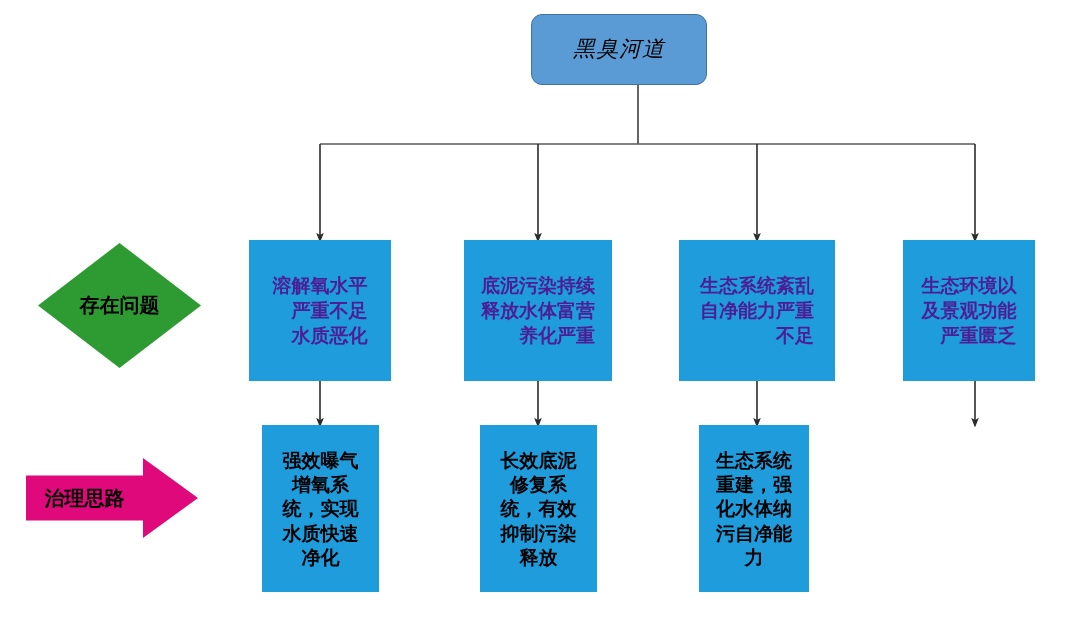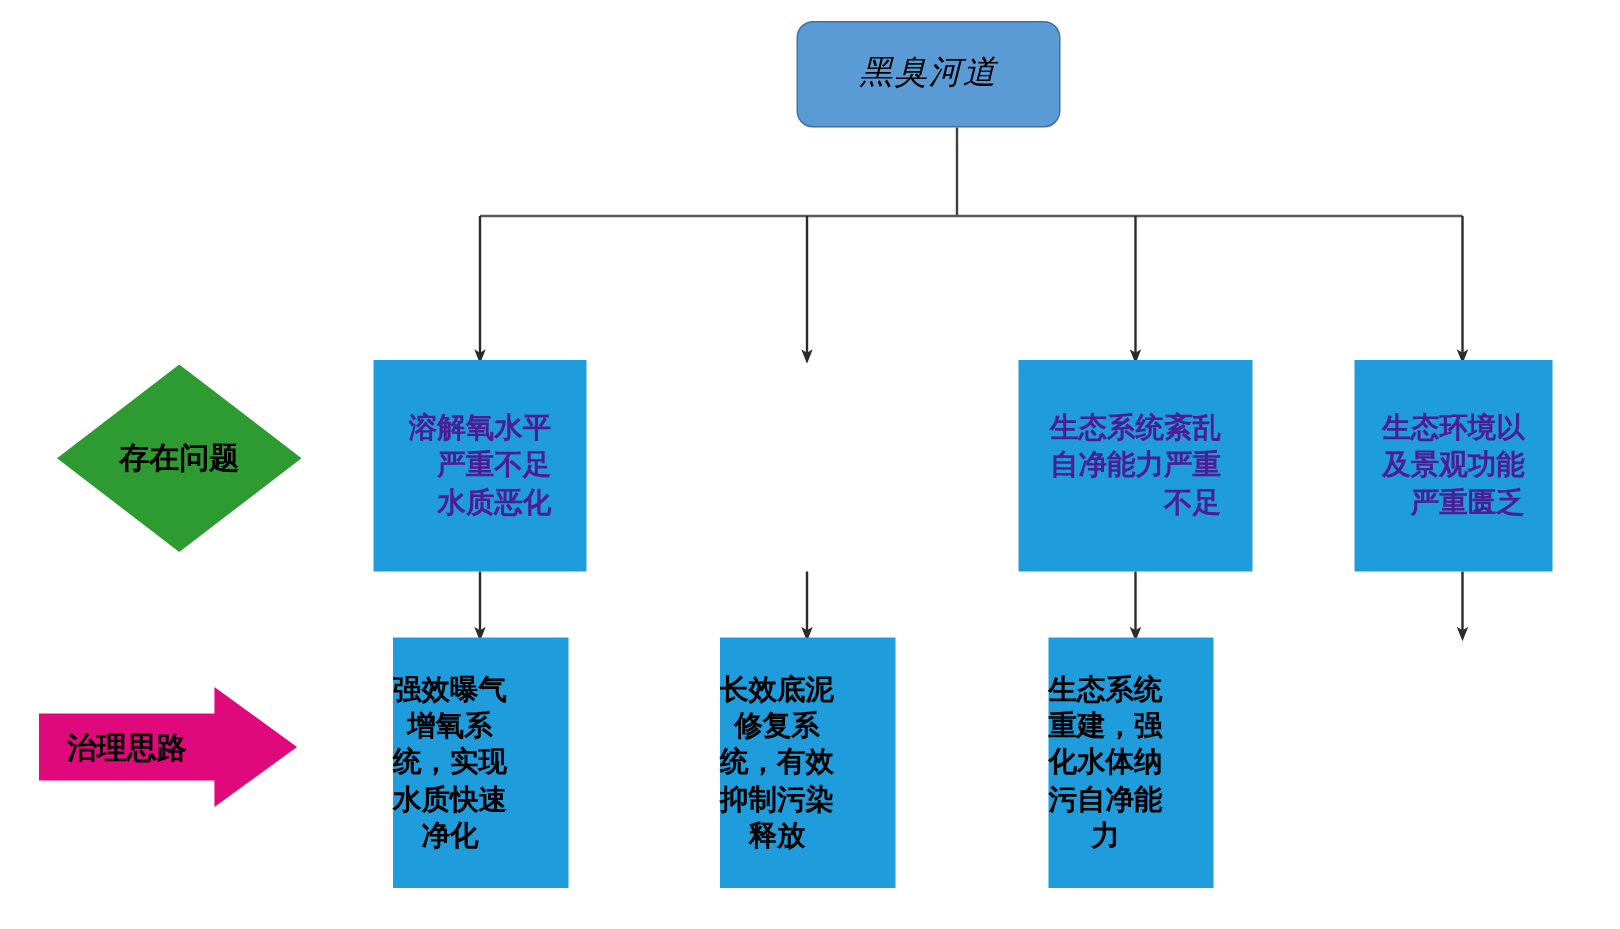--- a/index.html
+++ b/index.html
@@ -73,21 +73,21 @@
   }
 
   
   .solution-box {
     position: absolute;
     top: 425px;
     height: 167px;
     background: #1F9CDB;
     display: flex;
     align-items: center;
-    justify-content: flex-start;
+    justify-content: center;
     box-sizing: border-box;
   }
   .solution-box .label {
     font-size: 19px;
     font-weight: bold;
     color: #000000;
     line-height: 1.28;
     text-align: center;
     white-space: pre-line;
   }
@@ -196,20 +196,25 @@
   <div class="arrow-wrap">
     <div class="arrow-shape"></div>
     <span class="label">治理思路</span>
   </div>
 
   <div class="problem-box" style="left:249px; width:142px;">
     <span class="label">溶解氧水平
 严重不足
 水质恶化</span>
   </div>
+  <div class="problem-box" style="left:464px; width:148px;">
+    <span class="label">底泥污染持续
+释放水体富营
+养化严重</span>
+  </div>
   <div class="problem-box" style="left:679px; width:156px;">
     <span class="label">生态系统紊乱
 自净能力严重
 不足</span>
   </div>
   <div class="problem-box" style="left:903px; width:132px;">
     <span class="label">生态环境以
 及景观功能
 严重匮乏</span>
   </div>

